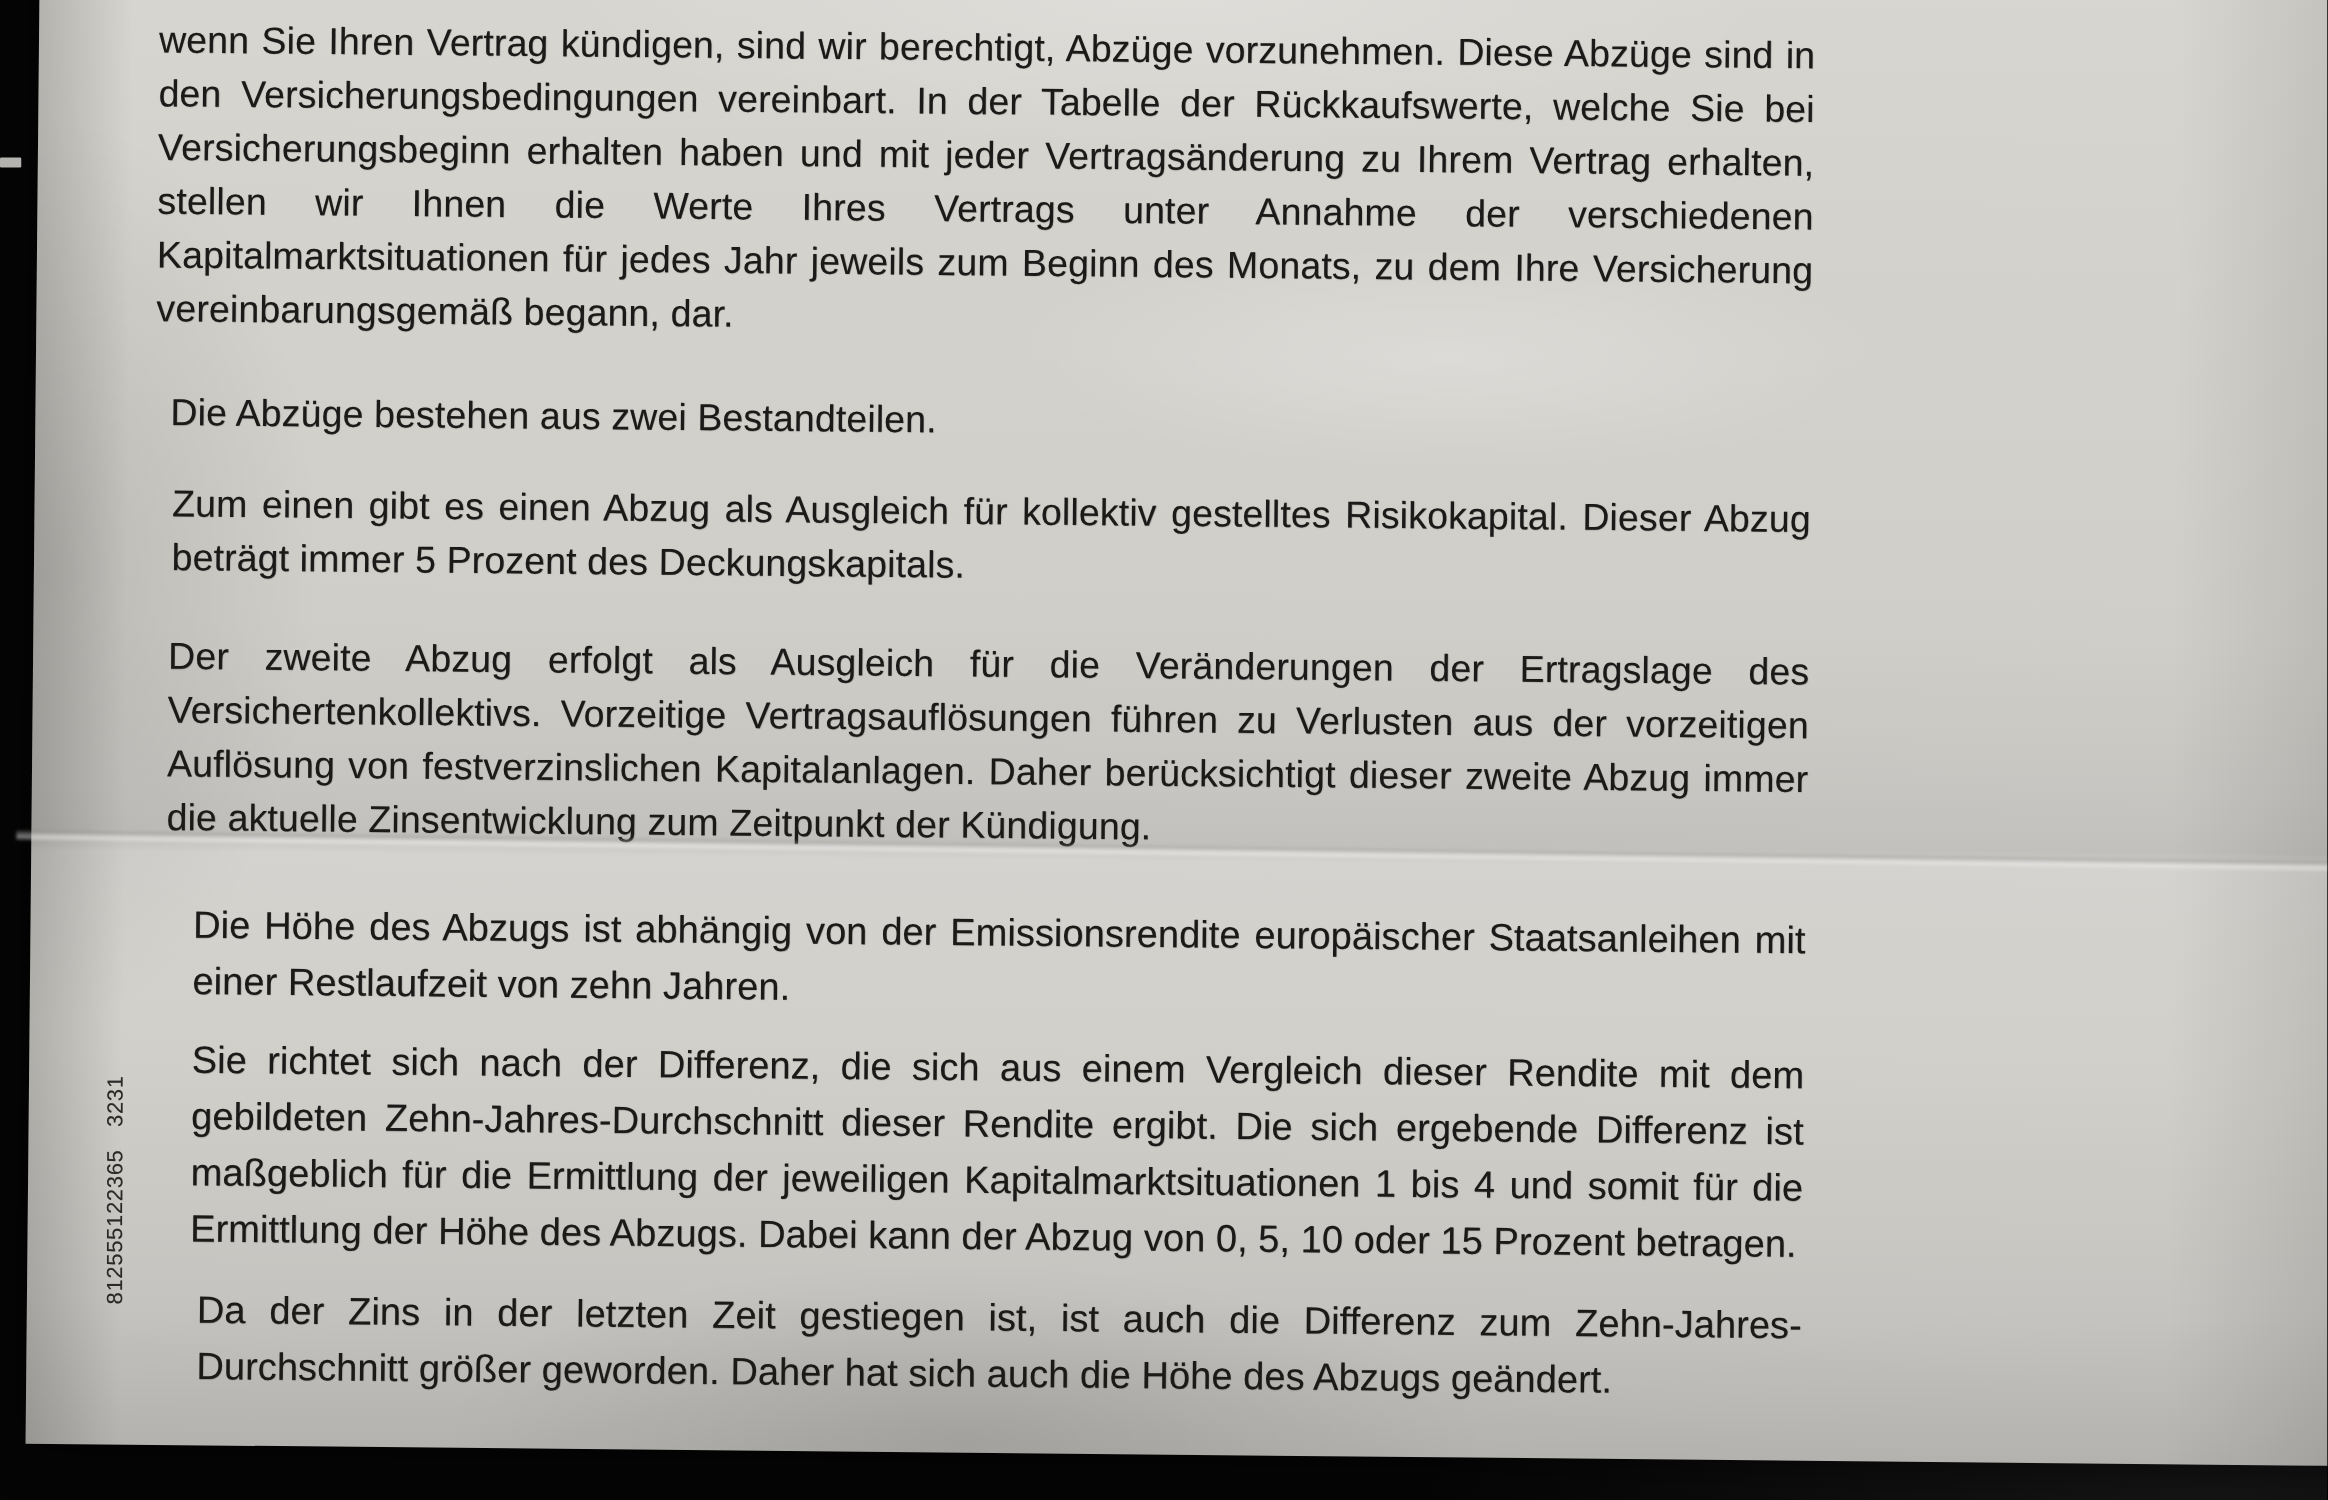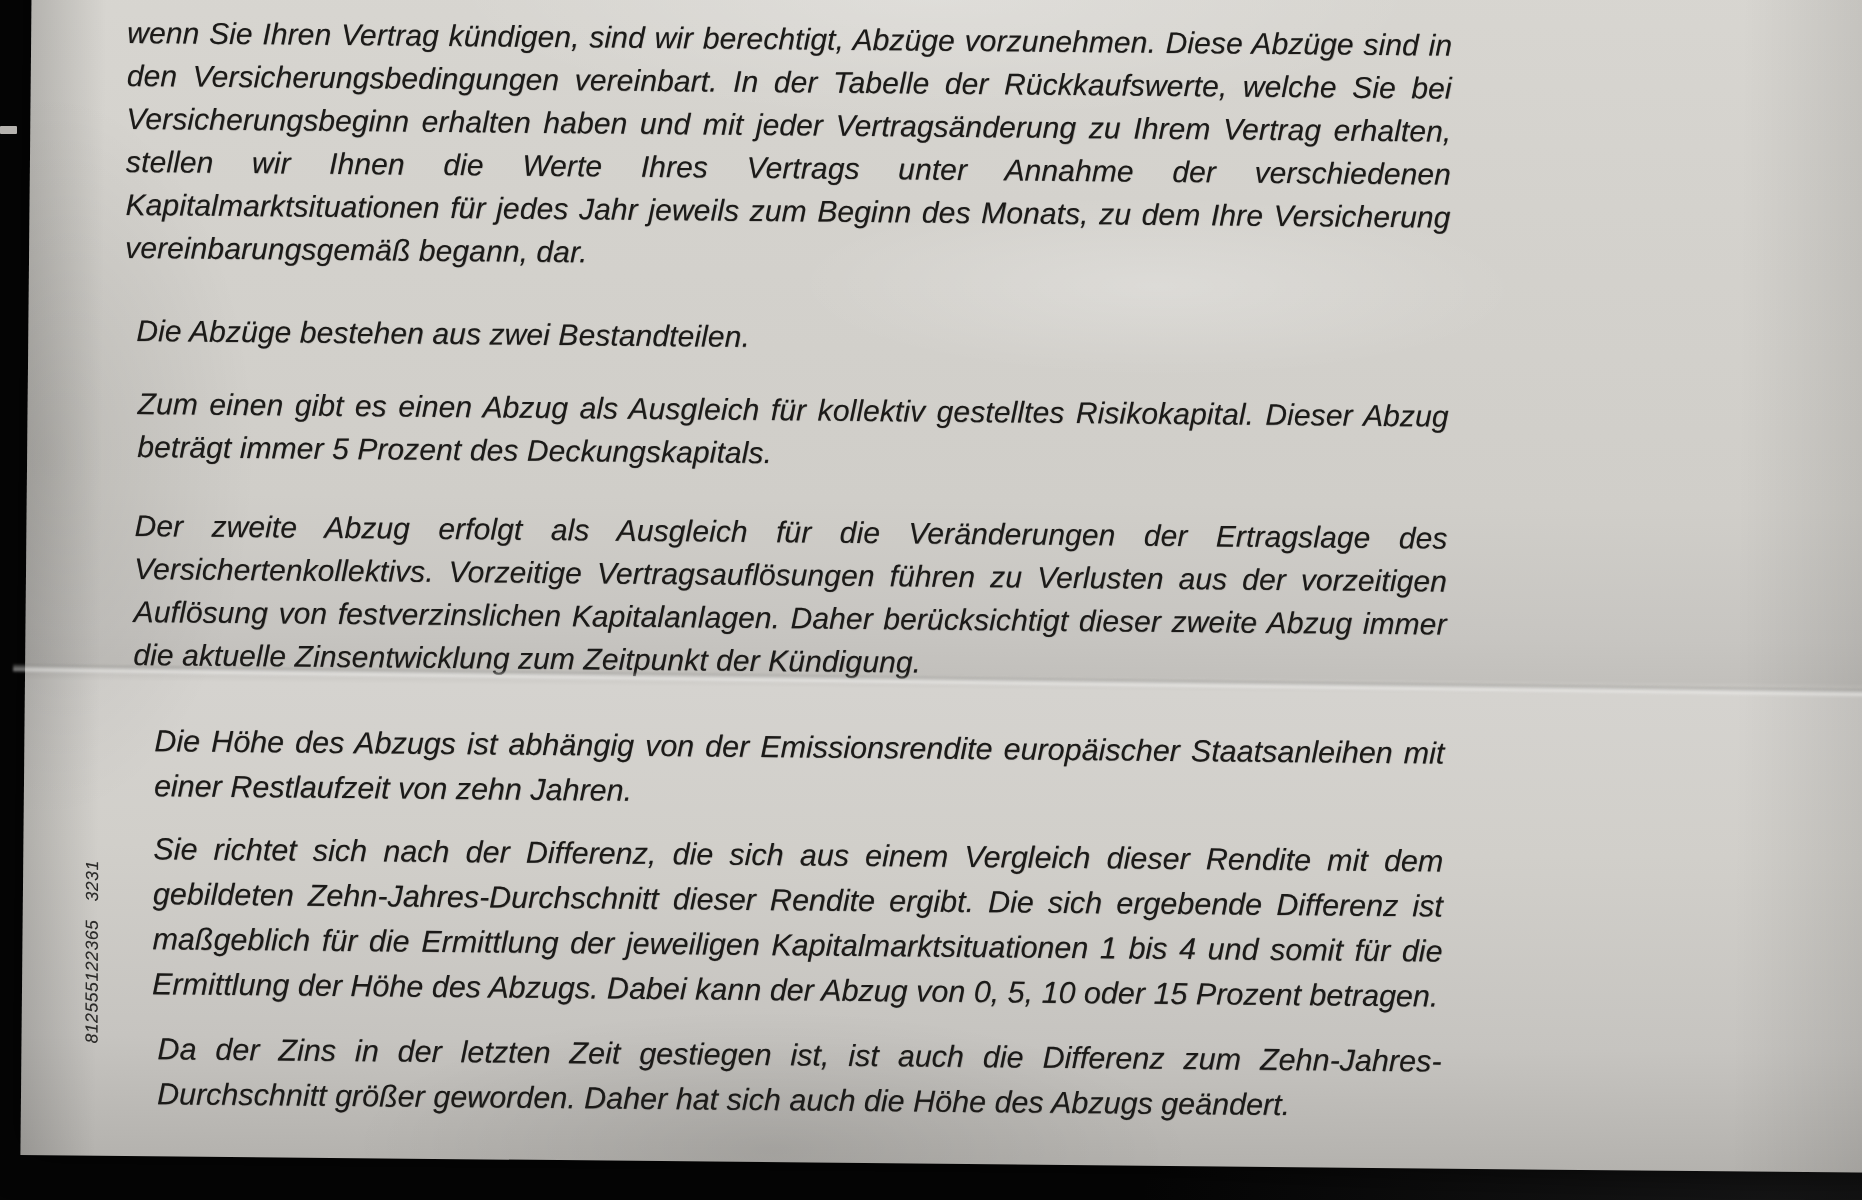--- a/index.html
+++ b/index.html
@@ -2,21 +2,20 @@
 <html lang="de"><head>
 <meta charset="utf-8">
 <style>
   html,body{margin:0;padding:0;background:#000;}
   .photo{
     position:relative;
     width:1862px;height:1200px;
     overflow:hidden;
     background:#050505;
     font-family:"Liberation Sans", sans-serif;
-    font-style:italic;
   }
   
   .photo::after{
     content:"";position:absolute;inset:0;pointer-events:none;
     background:radial-gradient(ellipse 900px 300px at 95% 100%, rgba(70,70,72,0.25), transparent 70%);
   }
   .paper{
     position:absolute;
     left:32px;top:-50px;
     width:1880px;height:1205px;

